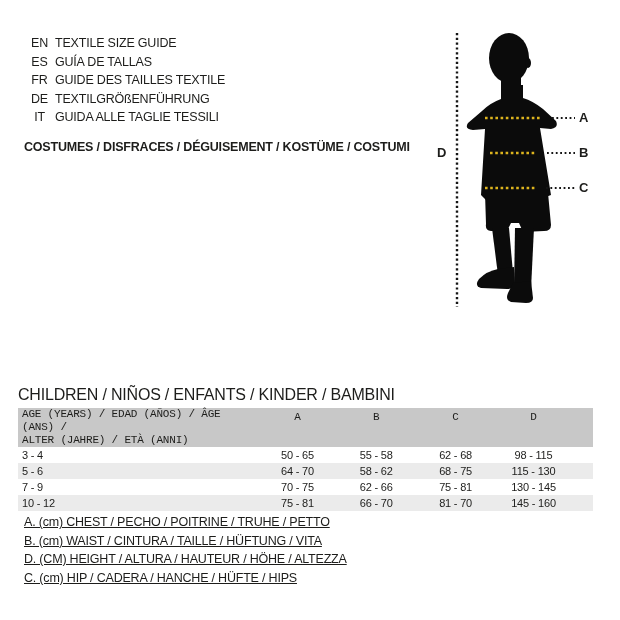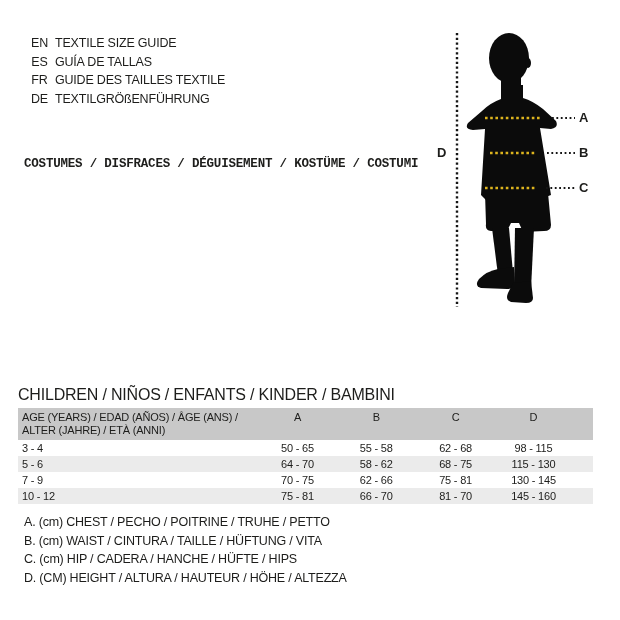--- a/index.html
+++ b/index.html
@@ -15,22 +15,22 @@
     width:620px;height:620px;position:relative;overflow:hidden;
     font-family:"Liberation Sans", sans-serif;
     color:var(--ink);
     -webkit-font-smoothing:antialiased;
   }
   
   .lang-block{position:absolute;left:24px;top:34px;}
   .lang-row{display:flex;line-height:18.5px;font-size:12.5px;letter-spacing:-0.2px;text-align:center;}
   .lang-code{width:31px;flex:0 0 31px;}
   .category-line{
-    position:absolute;left:24px;top:157px;
-    font-size:12.5px;font-weight:bold;letter-spacing:-0.2px;white-space:nowrap;font-family:Liberation Mono, monospace;
+    position:absolute;left:24px;top:140px;
+    font-size:12.5px;font-weight:bold;letter-spacing:-0.2px;white-space:nowrap;
   }
   
   .figure{position:absolute;left:435px;top:25px;width:160px;height:290px;}
   .figure svg{position:absolute;left:0;top:0;}
   .sil{fill:var(--silhouette);}
   .measure{stroke:var(--accent);stroke-width:2.6;stroke-dasharray:2.6 2.6;}
   .connector{stroke:#151515;stroke-width:2;stroke-dasharray:1.8 2.6;}
   .heightline{stroke:#151515;stroke-width:2.4;stroke-dasharray:2.2 2.6;}
   .m-label{
     position:absolute;font-size:13px;font-weight:bold;line-height:14px;
@@ -45,51 +45,55 @@
     font-size:16px;letter-spacing:-0.2px;white-space:nowrap;
   }
   table.size-table{
     position:absolute;left:18px;top:408px;width:575px;
     border-collapse:collapse;table-layout:fixed;
     font-size:11px;letter-spacing:-0.2px;color:var(--ink);
   }
   table.size-table th, table.size-table td{
     font-weight:normal;text-align:center;vertical-align:middle;padding:0;
   }
-  table.size-table thead tr{background:var(--table-header-bg);height:32px;}
+  table.size-table thead tr{background:var(--table-header-bg);height:32px;font-family:Liberation Mono, monospace;}
   table.size-table thead th.age-th{
     text-align:left;padding-left:4px;line-height:13px;vertical-align:middle;
   }
   table.size-table thead th.col-letter{vertical-align:top;padding-top:3px;}
   table.size-table tbody tr{height:16px;}
   table.size-table tbody tr:nth-child(even){background:var(--table-stripe-bg);}
   table.size-table tbody td.age-cell{text-align:left;padding-left:4px;}
   
   .legend{position:absolute;left:24px;top:513px;}
-  .legend-line{line-height:18.6px;font-size:12.5px;letter-spacing:-0.2px;white-space:nowrap;}
+  .legend-line{line-height:18.6px;font-size:12.5px;letter-spacing:-0.2px;white-space:nowrap;text-decoration:underline;}
 </style>
 </head>
 <body>
 
 <div class="lang-block">
   <div class="lang-row">
     <span class="lang-code">EN</span>
     <span>TEXTILE SIZE GUIDE</span>
   </div>
   <div class="lang-row">
     <span class="lang-code">ES</span>
     <span>GUÍA DE TALLAS</span>
   </div>
   <div class="lang-row">
     <span class="lang-code">FR</span>
     <span>GUIDE DES TAILLES TEXTILE</span>
   </div>
   <div class="lang-row">
     <span class="lang-code">DE</span>
     <span>TEXTILGRÖßENFÜHRUNG</span>
+  </div>
+  <div class="lang-row">
+    <span class="lang-code">IT</span>
+    <span>GUIDA ALLE TAGLIE TESSILI</span>
   </div>
 </div>
 
 <div class="category-line">COSTUMES / DISFRACES / DÉGUISEMENT / KOSTÜME / COSTUMI</div>
 
 <div class="figure">
   <svg width="160" height="290" viewBox="0 0 160 290">
 
     <line class="heightline" x1="22" y1="8" x2="22" y2="282"></line>
 
@@ -175,15 +179,15 @@
       <td>81 - 70</td>
       <td>145 - 160</td>
       <td></td>
     </tr>
   </tbody>
 </table>
 
 <div class="legend">
   <div class="legend-line">A. (cm) CHEST / PECHO / POITRINE / TRUHE / PETTO</div>
   <div class="legend-line">B. (cm) WAIST / CINTURA / TAILLE / HÜFTUNG / VITA</div>
+  <div class="legend-line">D. (CM) HEIGHT / ALTURA / HAUTEUR / HÖHE / ALTEZZA</div>
   <div class="legend-line">C. (cm) HIP / CADERA / HANCHE / HÜFTE / HIPS</div>
-  <div class="legend-line">D. (CM) HEIGHT / ALTURA / HAUTEUR / HÖHE / ALTEZZA</div>
 </div>
 
 </body></html>

